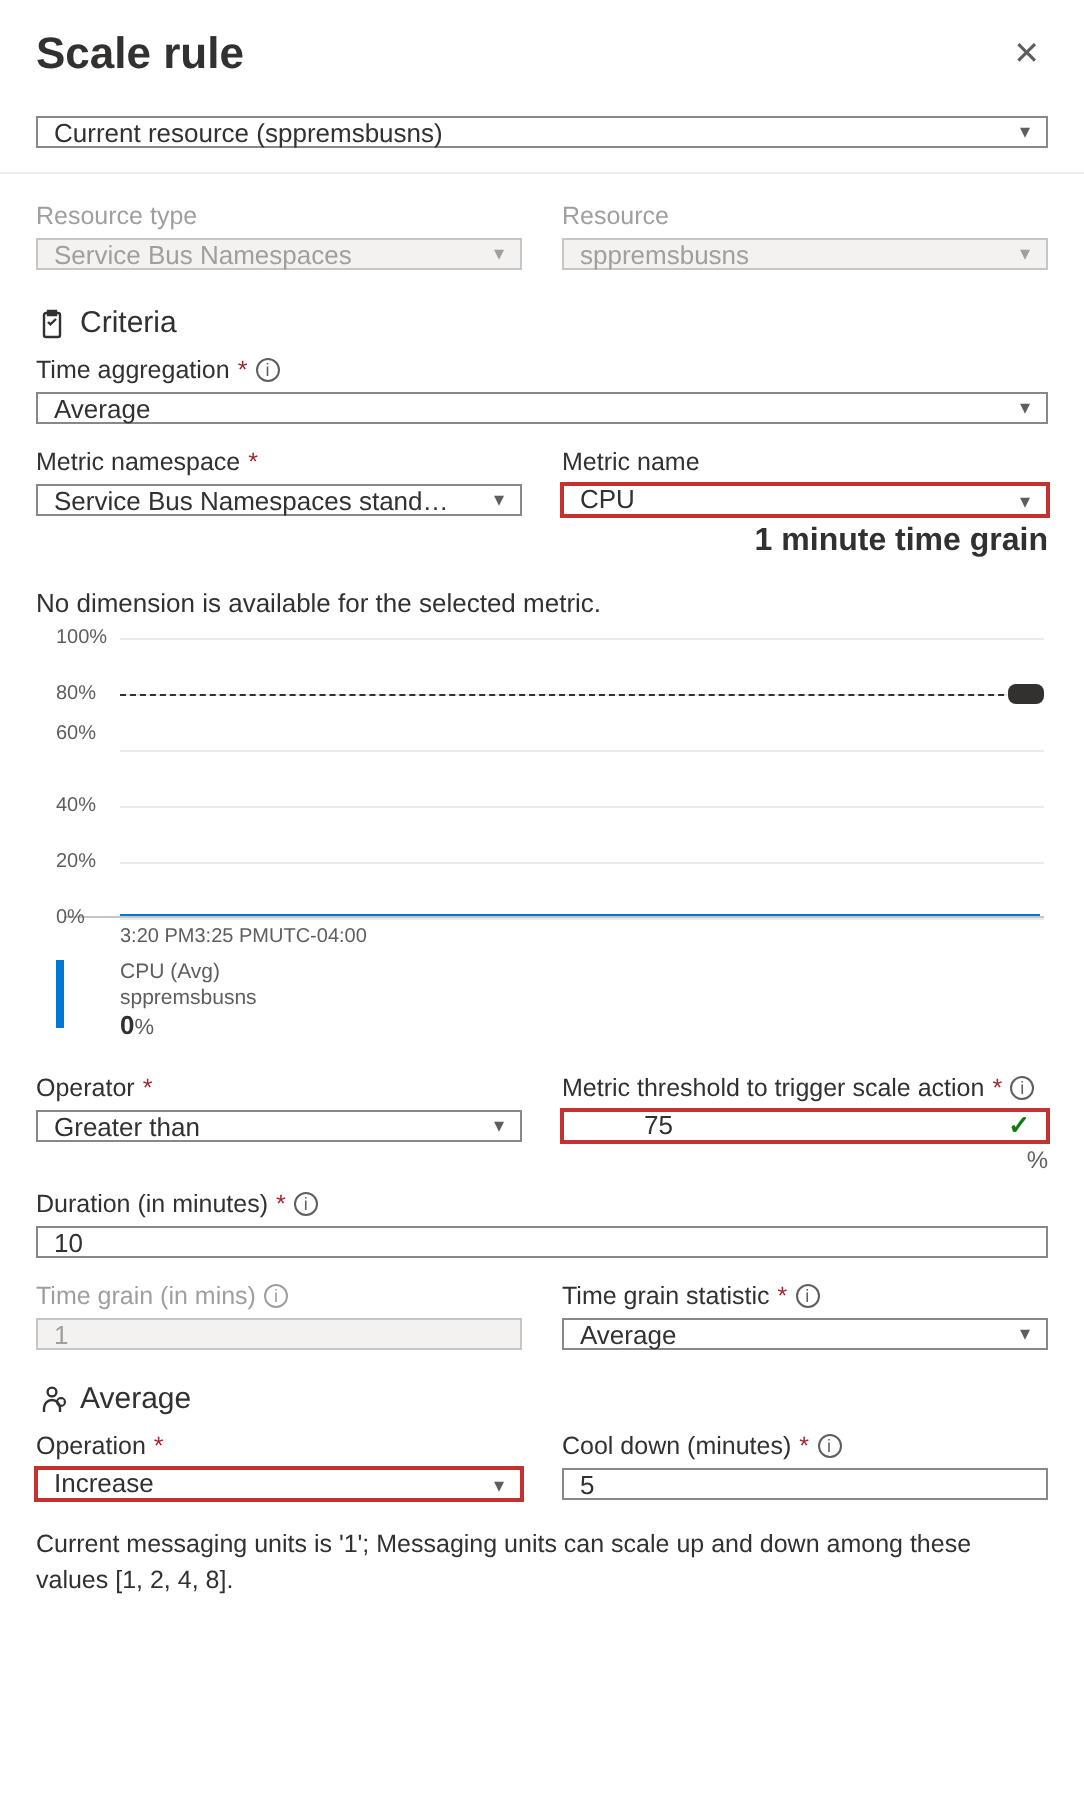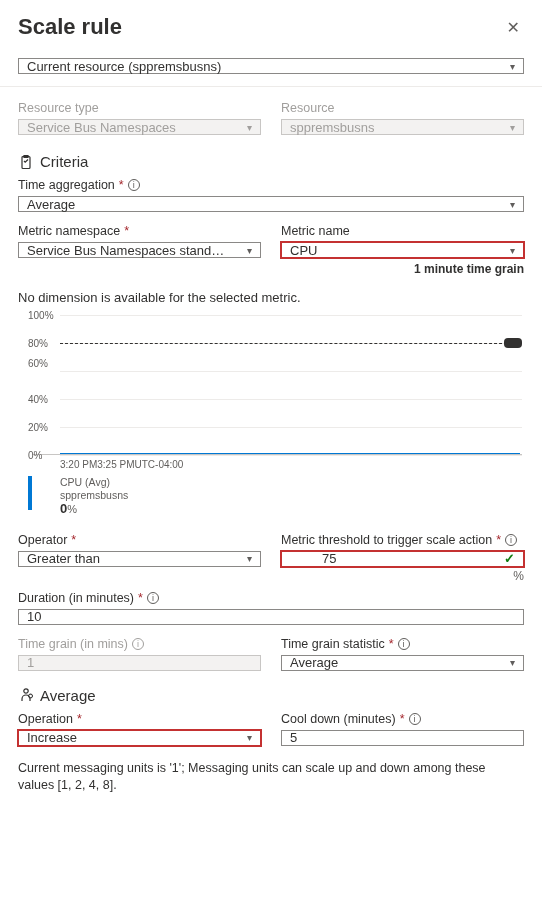--- a/index.html
+++ b/index.html
@@ -32,22 +32,22 @@
   .dropdown.disabled .chev { color: #a19f9d; }
   .row { display: flex; gap: 20px; margin-top: 12px; }
   .col { flex: 1; min-width: 0; }
   .label { font-size: 12.5px; color: #323130; margin-bottom: 4px; display: flex; align-items: center; gap: 4px; }
   .label.muted { color: #a19f9d; }
   .req { color: #a4262c; }
   .info { display:inline-block; width:12px; height:12px; border:1px solid #605e5c; border-radius:50%; font-size:9px; line-height:10px; text-align:center; color:#605e5c; }
   .label.muted .info { border-color:#a19f9d; color:#a19f9d; }
   .section-header { display: flex; align-items: center; gap: 6px; margin-top: 10px; font-size: 15px; font-weight: 400; }
   .section-icon-svg { width: 16px; height: 16px; flex-shrink: 0; }
-  .highlighted { outline: 2px solid #c43131; outline-offset: -1px; }
-  .hint-right { text-align: right; font-size: 12px; margin-top: 4px; }
+  .highlighted { outline: 2px solid #c43131; outline-offset: -1px; align-items: flex-end; }
+  .hint-right { text-align: right; font-size: 16px; margin-top: 4px; }
   .hint-right.bold { font-weight: 600; }
   .no-dim { font-size: 13px; color: #323130; margin-top: 14px; }
   .percent-unit { text-align: right; font-size: 12px; color: #605e5c; margin-top: 2px; }
   .checkmark { color: #107c10; font-weight: bold; font-size: 13px; }
   
   .chart-wrap { margin-top: 10px; }
   .chart {
     position: relative; height: 140px; margin-left: 14px; margin-right: 2px;
     border-bottom: 1px solid #c8c6c4;
   }

